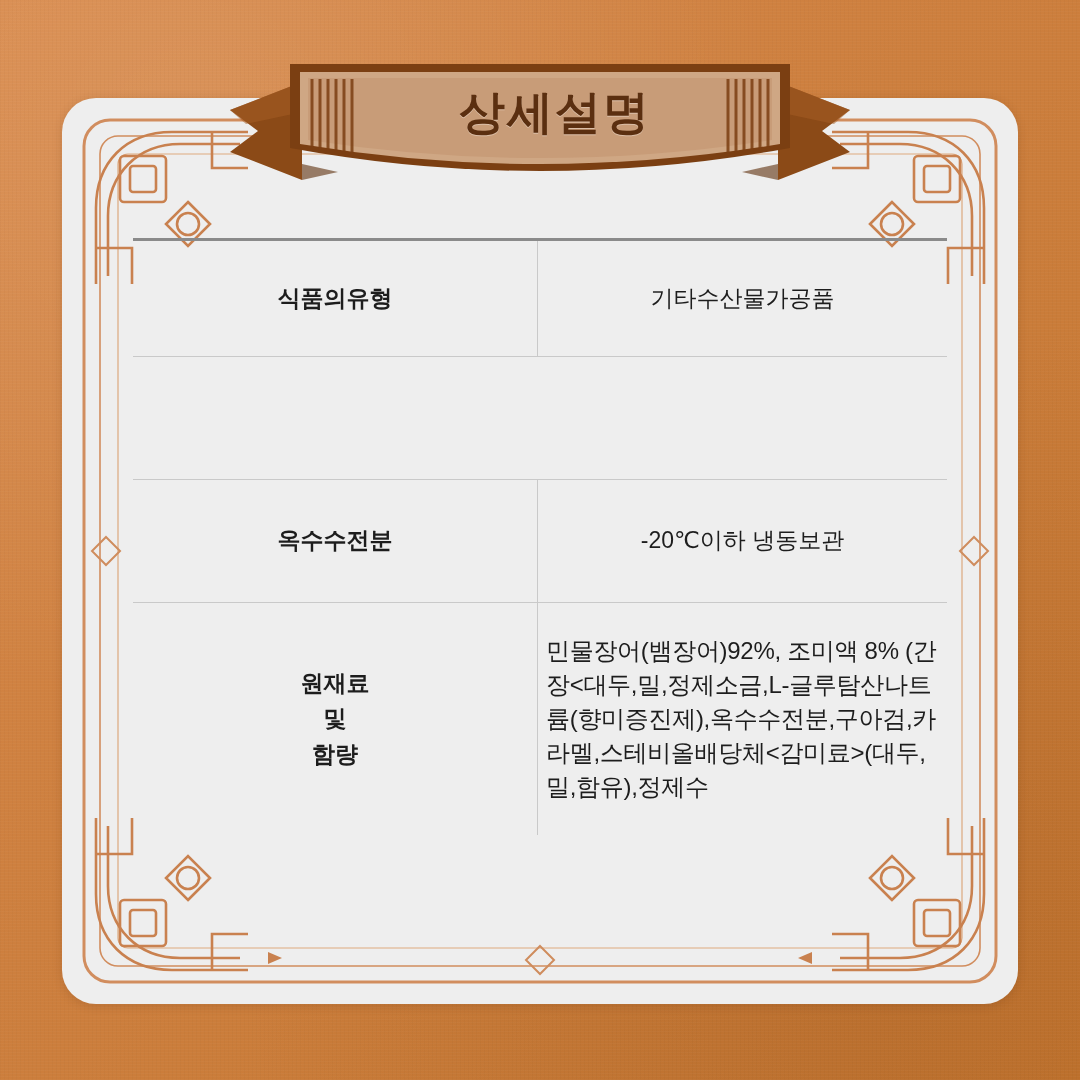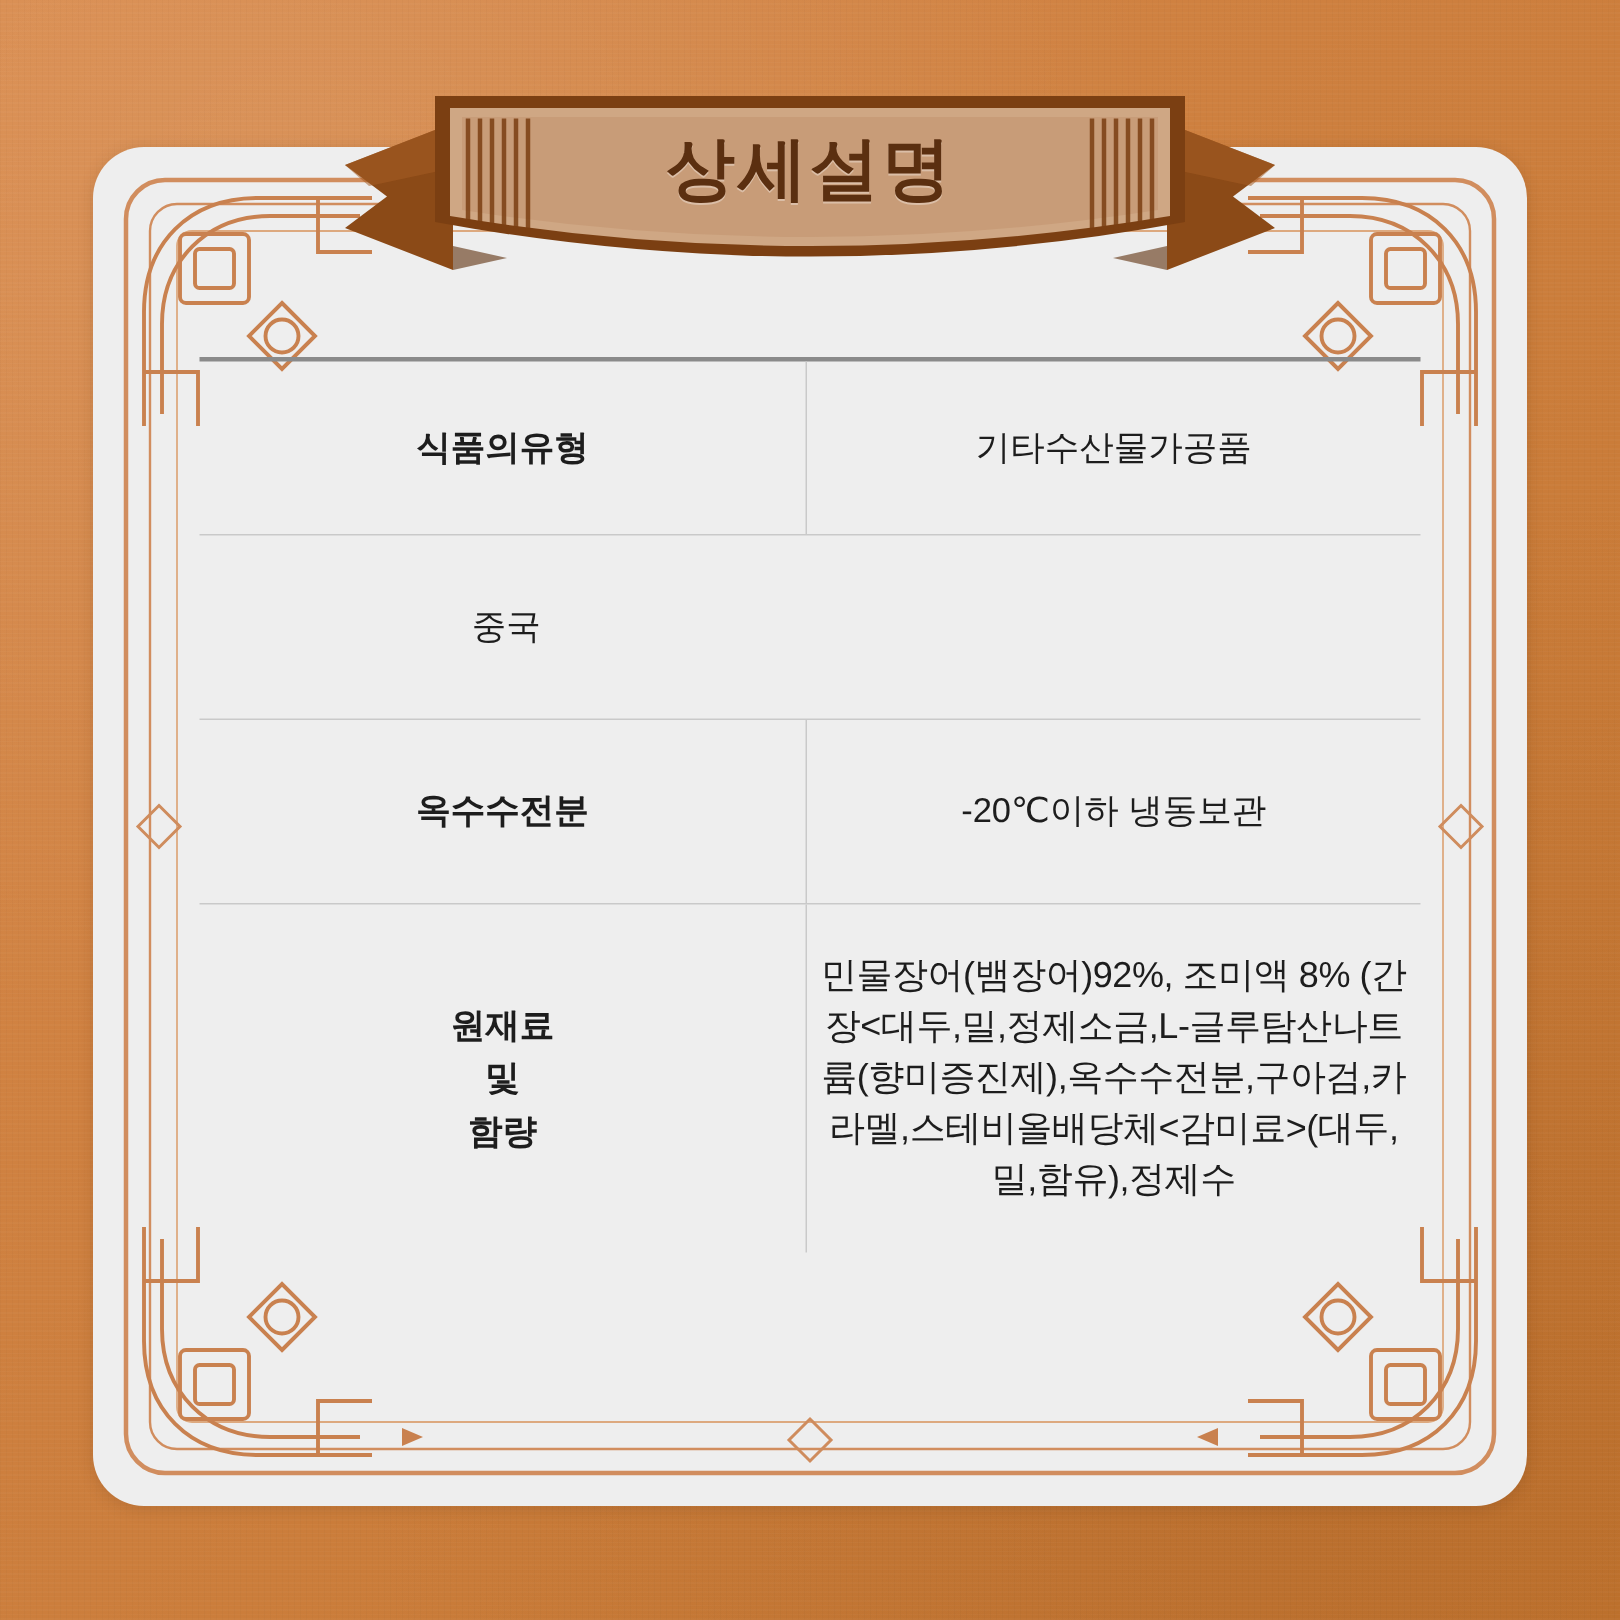--- a/index.html
+++ b/index.html
@@ -63,21 +63,21 @@
   .ribbon {
     position: absolute;
     left: 228px;
     top: 52px;
     width: 624px;
     height: 150px;
   }
   .ribbon svg { display: block; }
   .ribbon-title {
     position: absolute;
-    left: 0;
+    left: 15px;
     top: 0;
     width: 624px;
     height: 122px;
     display: flex;
     align-items: center;
     justify-content: center;
     font-size: 46px;
     font-weight: bold;
     color: #5b2f10;
     letter-spacing: 2px;
@@ -116,21 +116,20 @@
     padding: 27px 8px;
     border-right: 1px solid #c9c9c9;
     line-height: 1.35;
   }
   .cell-value {
     width: 409px;
     box-sizing: border-box;
     display: flex;
     align-items: center;
     justify-content: center;
-    text-align: center;
     font-size: 23px;
     color: #1d1d1d;
     padding: 10px 8px;
     line-height: 1.45;
   }
   .r-h-110 { height: 115px; }
   .r-h-120 { height: 122px; }
   .r-h-big  { height: 232px; }
 
   .cell-value.small {
@@ -277,21 +276,20 @@
 
   <div class="table">
 
     <div class="row first r-h-110">
       <div class="cell-label">식품의유형</div>
       <div class="cell-value">기타수산물가공품</div>
     </div>
 
 
     <div class="row r-h-120">
-      <div class="cell-value">중국</div>
     </div>
 
     <div class="row r-h-120">
       <div class="cell-label">옥수수전분</div>
       <div class="cell-value">-20℃이하 냉동보관</div>
     </div>
 
     <div class="row last r-h-big">
       <div class="cell-label multi">
         <span>원재료</span>

